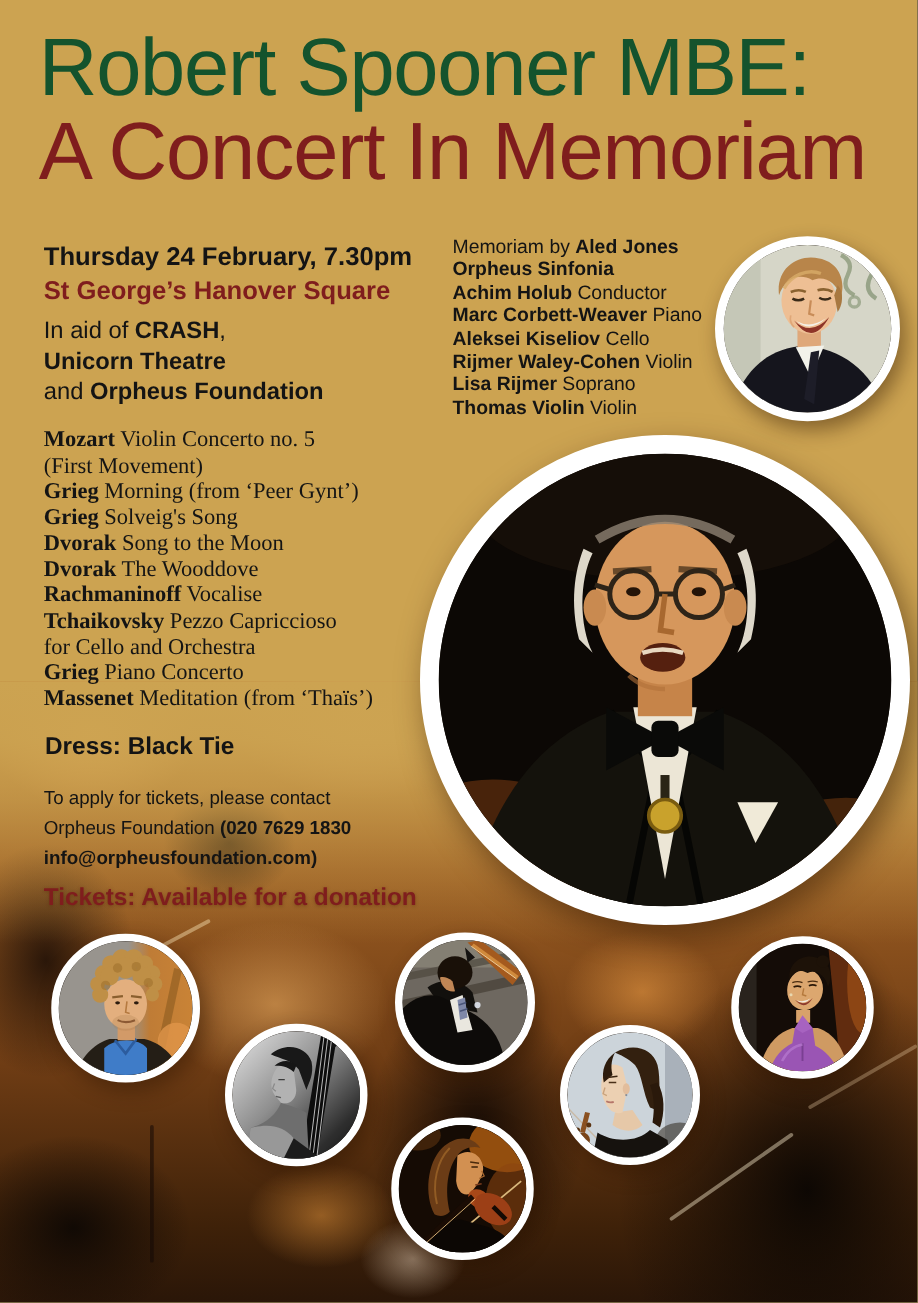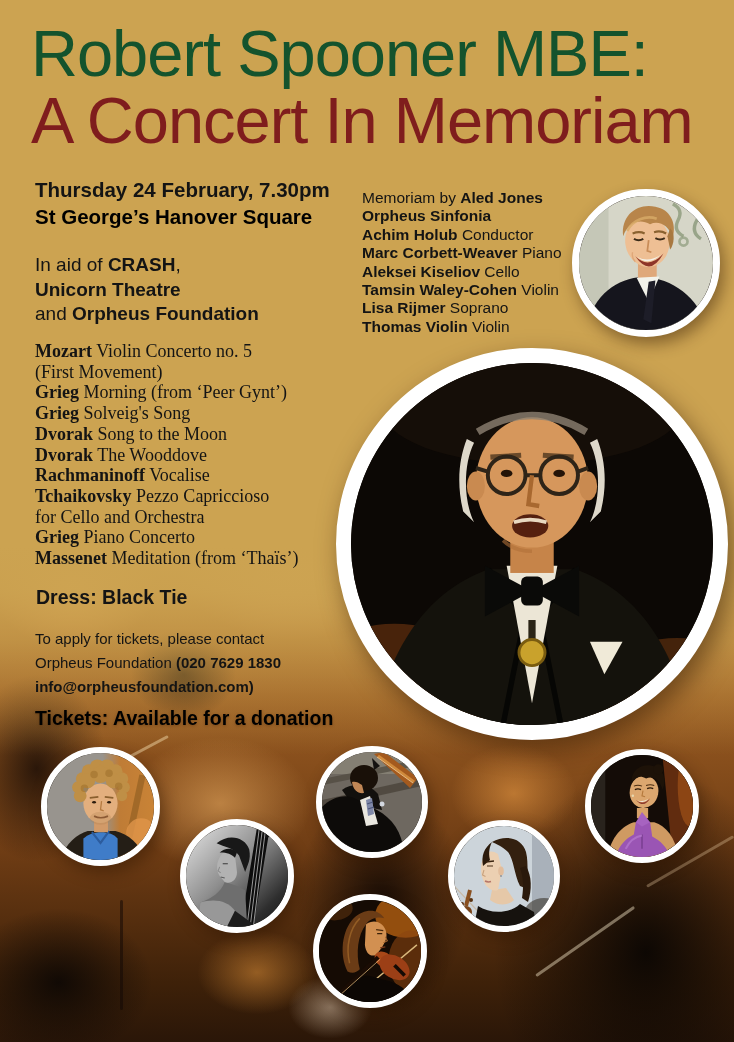--- a/index.html
+++ b/index.html
@@ -29,22 +29,22 @@
   .s4{left:640px;top:315px;width:100px;height:2.5px;background:rgba(230,200,160,.35);transform:rotate(-30deg);}
   .gold-fade{position:absolute;left:0;top:545px;width:734px;height:210px;z-index:1;
     background:linear-gradient(180deg,#CCA351 0%,rgba(204,163,81,.95) 22%,rgba(204,163,81,.72) 45%,rgba(204,163,81,.32) 72%,rgba(204,163,81,0) 100%);}
 
   
   .title{position:absolute;left:31px;top:20px;margin:0;z-index:3;font-size:65px;line-height:67px;
          font-weight:400;letter-spacing:-1px;white-space:nowrap;}
   .t1{color:#14532d;} .t2{color:#7f1d1d;}
   .line{white-space:pre-wrap;}
   .b{font-weight:700;}
-  .light{color:#000000;}
-  .event{position:absolute;left:35px;top:176px;z-index:3;font-size:20.5px;line-height:27px;}
+  .light{color:#7f1d1d;}
+  .event{position:absolute;left:35px;top:192px;z-index:3;font-size:20.5px;line-height:27px;}
   .charity{position:absolute;left:35px;top:253px;z-index:3;font-size:19px;line-height:24.5px;}
   .programme{position:absolute;left:35px;top:341px;z-index:3;font-size:18px;line-height:20.7px;
              list-style:none;margin:0;padding:0;font-family:Liberation Serif, serif;}
   .dress{position:absolute;left:36px;top:586px;z-index:3;font-size:19.5px;}
   .contact{position:absolute;left:35px;top:627px;z-index:3;font-size:15px;line-height:23.8px;}
   .tickets{position:absolute;left:35px;top:707px;z-index:3;font-size:19.5px;text-shadow:0 1px 3px rgba(70,35,0,.4);}
   .performers{position:absolute;left:362px;top:189px;z-index:3;font-size:15.5px;line-height:18.4px;}
 
   
   .circle{position:absolute;z-index:2;border-radius:50%;overflow:hidden;border:6px solid #fff;
@@ -112,21 +112,21 @@
   </div>
 
   <div class="tickets line b light">Tickets: Available for a donation</div>
 
   <div class="performers">
     <div class="line"><span>Memoriam by </span><span class="b">Aled Jones</span></div>
     <div class="line b">Orpheus Sinfonia</div>
     <div class="line"><span class="b">Achim Holub</span><span> Conductor</span></div>
     <div class="line"><span class="b">Marc Corbett-Weaver</span><span> Piano</span></div>
     <div class="line"><span class="b">Aleksei Kiseliov</span><span> Cello</span></div>
-    <div class="line"><span class="b">Tamsin Waley-Cohen</span><span> Violin</span></div>
+    <div class="line"><span class="b">Rijmer Waley-Cohen</span><span> Violin</span></div>
     <div class="line"><span class="b">Lisa Rijmer</span><span> Soprano</span></div>
     <div class="line"><span class="b">Thomas Violin</span><span> Violin</span></div>
   </div>
 
   <figure class="circle photo-aled">
     <svg viewBox="0 0 100 100">
       <rect width="100" height="100" fill="#d6d6c8"></rect>
       <rect x="0" y="0" width="22" height="100" fill="#b9bcab" opacity=".6"></rect>
       <path d="M70 6 q8 4 4 12 q-4 8 4 12" stroke="#8c9a7a" stroke-width="2.5" fill="none" opacity=".8"></path>
       <path d="M84 2 q10 6 4 16 q-5 9 3 14" stroke="#7e8e6e" stroke-width="2.5" fill="none" opacity=".7"></path>

